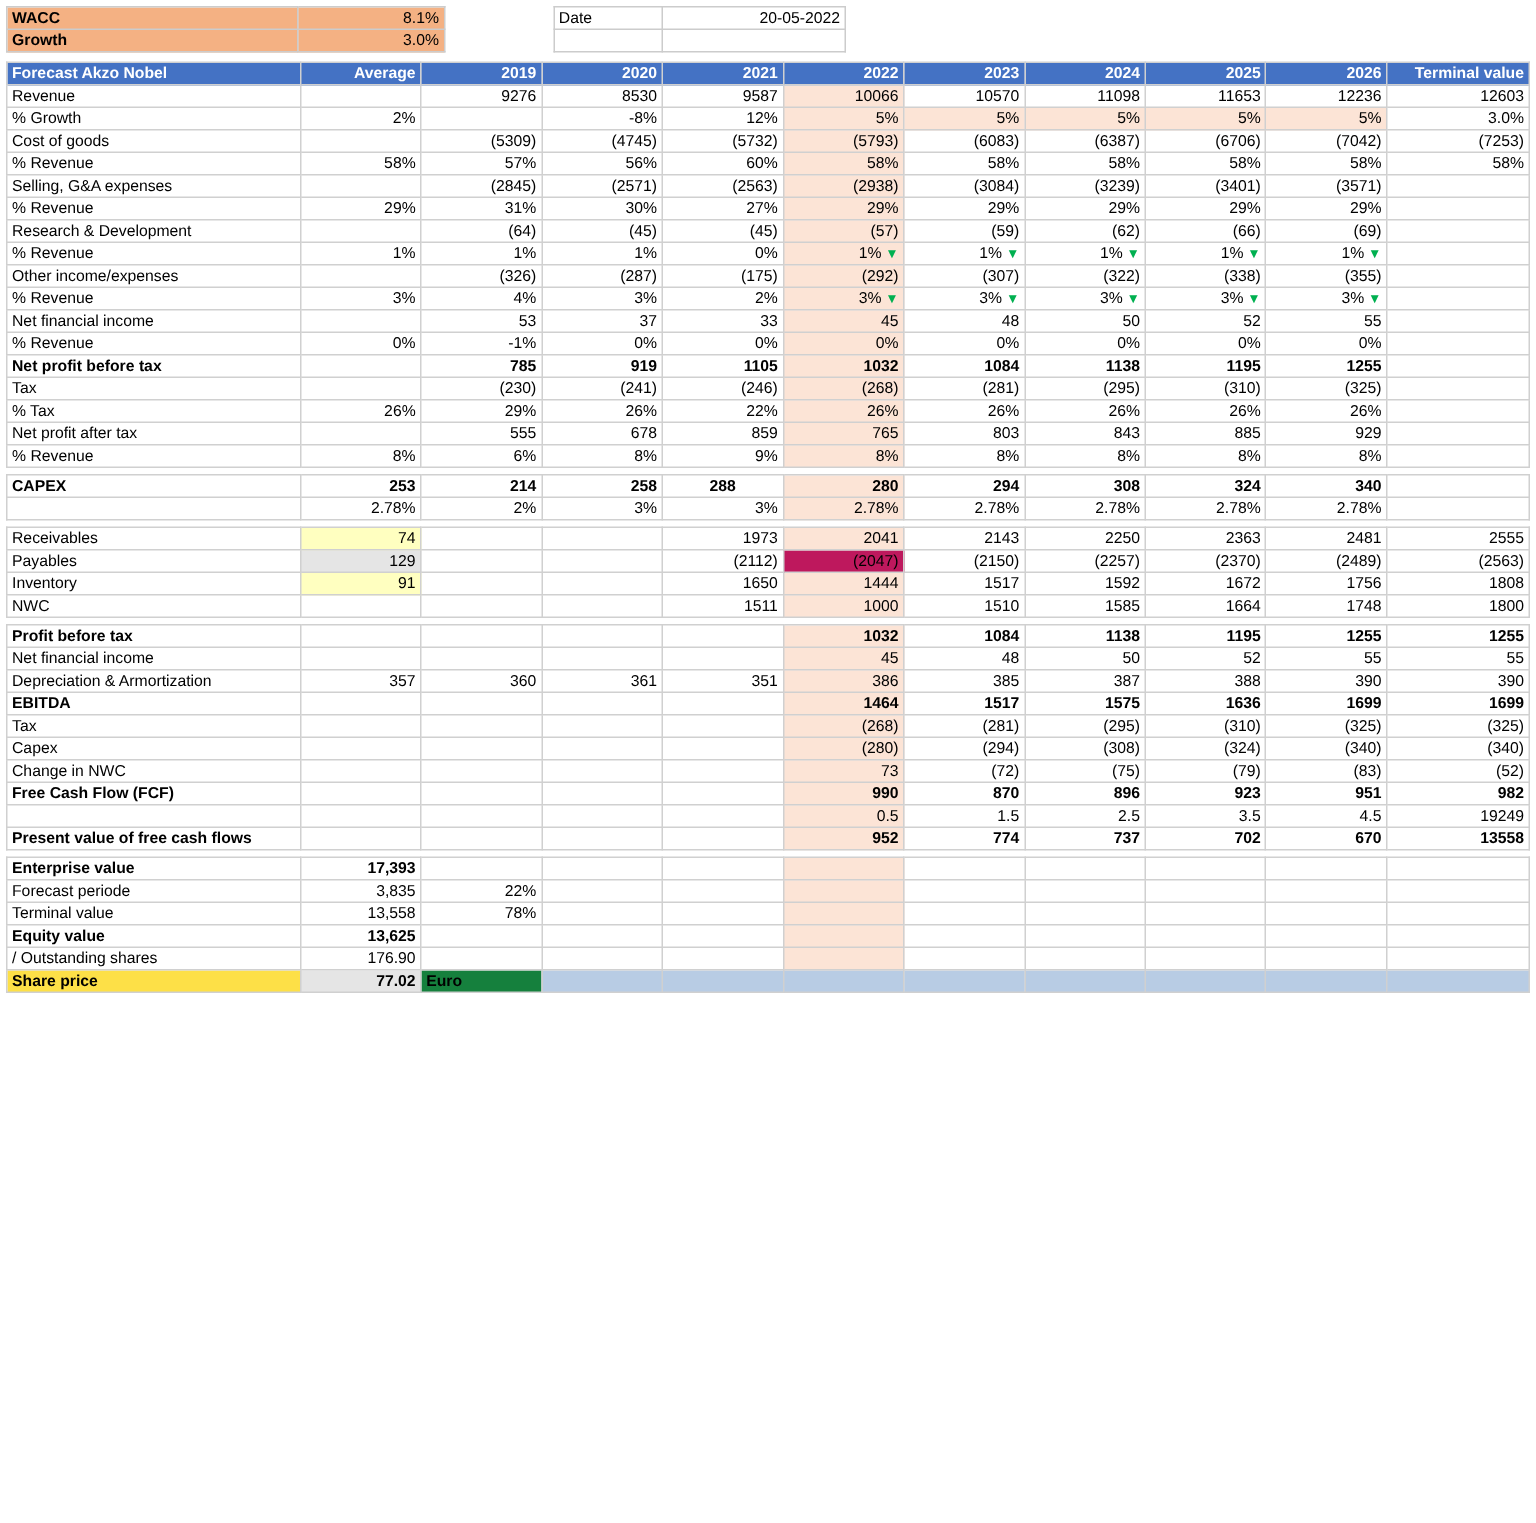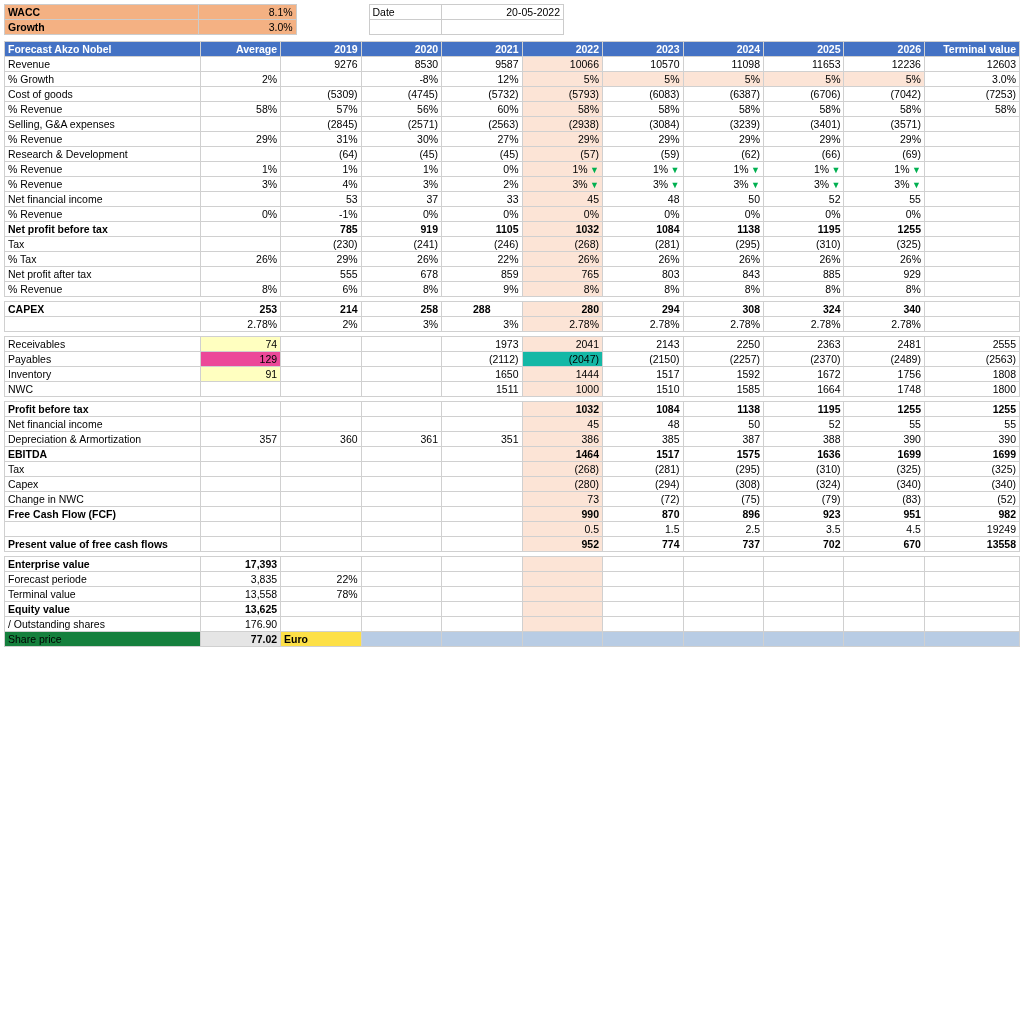--- a/index.html
+++ b/index.html
@@ -165,20 +165,33 @@
           <td>1%</td>
           <td>0%</td>
           <td style="background-color: rgb(252, 228, 214);"><span>1%</span><span style="color: rgb(0, 176, 80); font-size: 9px;"> ▼</span></td>
           <td><span>1%</span><span style="color: rgb(0, 176, 80); font-size: 9px;"> ▼</span></td>
           <td><span>1%</span><span style="color: rgb(0, 176, 80); font-size: 9px;"> ▼</span></td>
           <td><span>1%</span><span style="color: rgb(0, 176, 80); font-size: 9px;"> ▼</span></td>
           <td><span>1%</span><span style="color: rgb(0, 176, 80); font-size: 9px;"> ▼</span></td>
           <td></td>
         </tr>
         <tr>
+          <td class="left">Other income/expenses</td>
+          <td></td>
+          <td>(326)</td>
+          <td>(287)</td>
+          <td>(175)</td>
+          <td style="background-color: rgb(252, 228, 214);">(292)</td>
+          <td>(307)</td>
+          <td>(322)</td>
+          <td>(338)</td>
+          <td>(355)</td>
+          <td></td>
+        </tr>
+        <tr>
           <td class="left">% Revenue</td>
           <td>3%</td>
           <td>4%</td>
           <td>3%</td>
           <td>2%</td>
           <td style="background-color: rgb(252, 228, 214);"><span>3%</span><span style="color: rgb(0, 176, 80); font-size: 9px;"> ▼</span></td>
           <td><span>3%</span><span style="color: rgb(0, 176, 80); font-size: 9px;"> ▼</span></td>
           <td><span>3%</span><span style="color: rgb(0, 176, 80); font-size: 9px;"> ▼</span></td>
           <td><span>3%</span><span style="color: rgb(0, 176, 80); font-size: 9px;"> ▼</span></td>
           <td><span>3%</span><span style="color: rgb(0, 176, 80); font-size: 9px;"> ▼</span></td>
@@ -335,25 +348,25 @@
           <td>1973</td>
           <td style="background-color: rgb(252, 228, 214);">2041</td>
           <td>2143</td>
           <td>2250</td>
           <td>2363</td>
           <td>2481</td>
           <td>2555</td>
         </tr>
         <tr>
           <td class="left">Payables</td>
-          <td style="background-color: #ec4899; padding-left: 32px;">129</td>
+          <td style="background-color: #e5e5e5; padding-left: 32px;">129</td>
           <td></td>
           <td></td>
           <td>(2112)</td>
-          <td style="background-color: #14b8a6;">(2047)</td>
+          <td style="background-color: #be185d;">(2047)</td>
           <td>(2150)</td>
           <td>(2257)</td>
           <td>(2370)</td>
           <td>(2489)</td>
           <td>(2563)</td>
         </tr>
         <tr>
           <td class="left">Inventory</td>
           <td style="background-color: rgb(255, 255, 192);">91</td>
           <td></td>
@@ -594,23 +607,23 @@
           <td></td>
           <td></td>
           <td style="background-color: rgb(252, 228, 214);"></td>
           <td></td>
           <td></td>
           <td></td>
           <td></td>
           <td></td>
         </tr>
         <tr>
-          <td class="left bold" style="background-color: #15803d; font-weight: normal;">Share price</td>
+          <td class="left bold" style="background-color: #fde047; font-weight: bold;">Share price</td>
           <td style="font-weight: bold; background-color: #e5e5e5;">77.02</td>
-          <td class="left" style="font-weight: bold; background-color: #fde047;">Euro</td>
+          <td class="left" style="font-weight: bold; background-color: #15803d;">Euro</td>
           <td style="font-weight: bold; background-color: rgb(184, 204, 228);"></td>
           <td style="font-weight: bold; background-color: rgb(184, 204, 228);"></td>
           <td style="font-weight: bold; background-color: rgb(184, 204, 228);"></td>
           <td style="font-weight: bold; background-color: rgb(184, 204, 228);"></td>
           <td style="font-weight: bold; background-color: rgb(184, 204, 228);"></td>
           <td style="font-weight: bold; background-color: rgb(184, 204, 228);"></td>
           <td style="font-weight: bold; background-color: rgb(184, 204, 228);"></td>
           <td style="font-weight: bold; background-color: rgb(184, 204, 228);"></td>
         </tr>
       </tbody>

